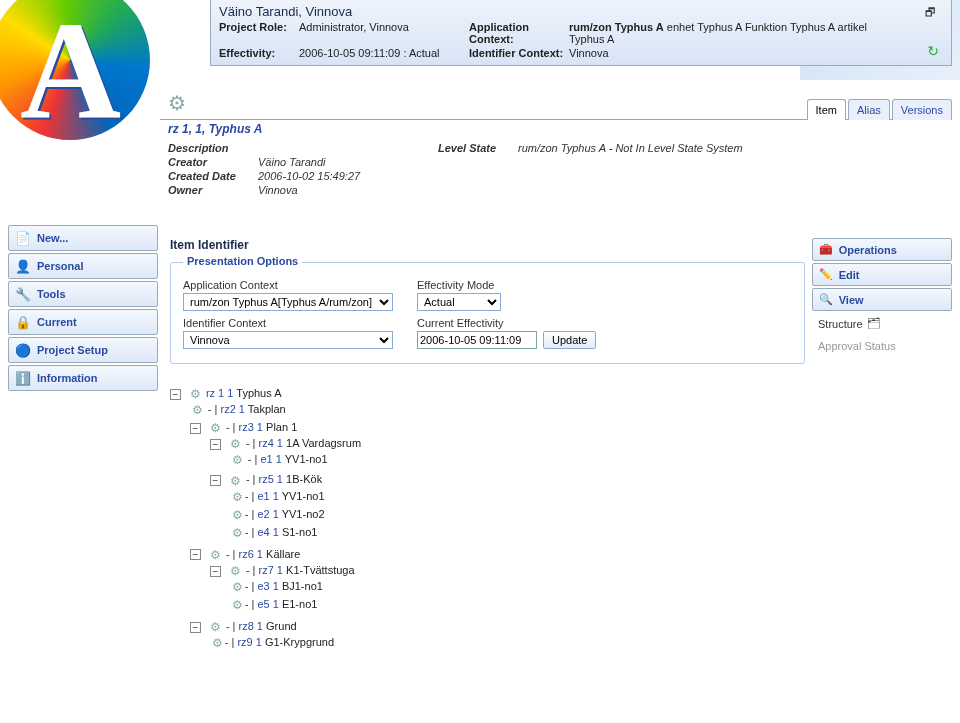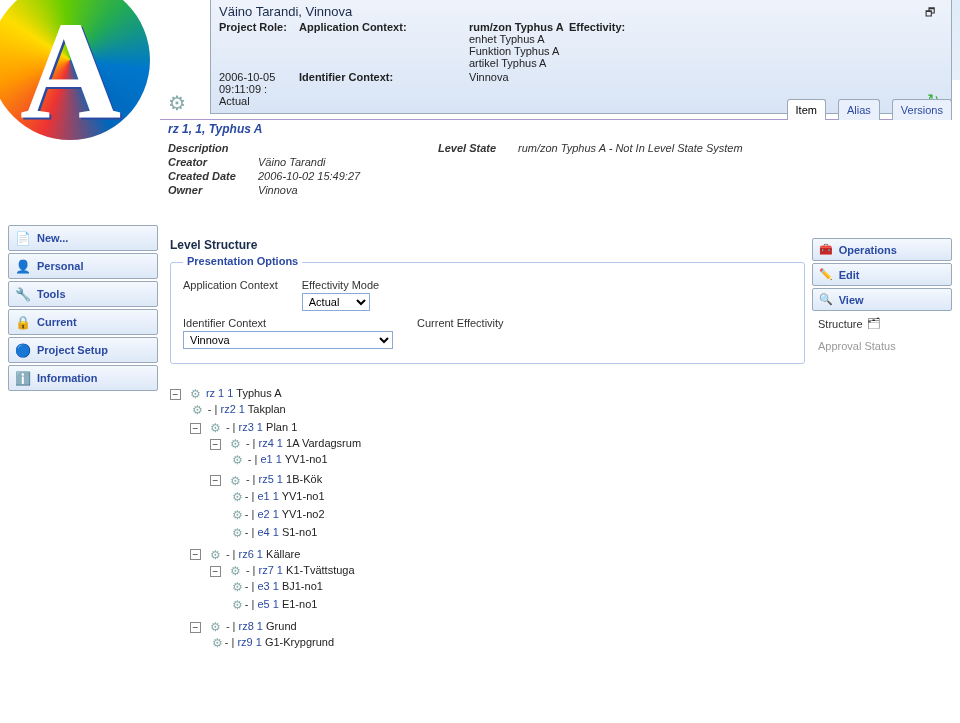--- a/index.html
+++ b/index.html
@@ -15,21 +15,21 @@
 .header-panel { position: absolute; top: 0; left: 210px; right: 8px; background: linear-gradient(#eef3fb, #d8e4f5); border: 1px solid #9ab; border-top: none; padding: 4px 8px 6px; }
 .header-title { font-weight: normal; font-size: 13px; color: #1a2b4c; padding-bottom: 2px; }
 .header-table { display: grid; grid-template-columns: 80px 170px 100px 300px; font-size: 11px; color: #222; row-gap: 2px; }
 .header-label { font-weight: bold; }
 .header-right-icon { position: absolute; right: 10px; top: 4px; width: 16px; height: 16px; }
 .header-refresh-icon { position: absolute; right: 12px; bottom: 6px; color: #3a3; font-size: 14px; cursor: pointer; }
 
 
 .obj-bar { position: absolute; top: 84px; left: 160px; right: 8px; height: 36px; border-bottom: 1px solid #a9c; display: flex; align-items: flex-end; }
 .gear { font-size: 20px; color: #8aa; margin-left: 8px; margin-bottom: 4px; }
-.tabs { margin-left: auto; display: flex; gap: 12px; margin-bottom: -1px; }
+.tabs { margin-left: auto; display: flex; gap: 2px; margin-bottom: -1px; }
 .tab { padding: 4px 8px; border: 1px solid #9ab; border-bottom: none; background: #eaf0fb; font-size: 11px; color: #2a4aa2; cursor: pointer; border-radius: 3px 3px 0 0; }
 .tab.active { background: #fff; color: #000; }
 
 
 .obj-info { position: absolute; top: 122px; left: 160px; right: 8px; font-style: italic; }
 .obj-title { font-weight: bold; color: #2a4aa2; font-size: 12px; margin-left: 8px; margin-bottom: 6px; }
 .meta { display: grid; grid-template-columns: 90px 180px 80px auto; margin-left: 8px; row-gap: 2px; font-size: 11px; }
 .meta .lab { font-weight: bold; }
 
 
@@ -78,20 +78,21 @@
 <div class="logo-wrap">
   <div class="logo-circle"></div>
   <div class="logo-letter">A</div>
 </div>
 
 <div class="header-panel">
   <span class="header-right-icon">🗗</span>
   <div class="header-title">Väino Tarandi, Vinnova</div>
   <div class="header-table">
     <div class="header-label">Project Role:</div>
+    <div>Administrator, Vinnova</div>
     <div class="header-label">Application Context:</div>
     <div class="app-context"><strong>rum/zon Typhus A</strong><span> enhet Typhus A Funktion Typhus A artikel Typhus A</span></div>
     <div class="header-label">Effectivity:</div>
     <div>2006-10-05 09:11:09 : Actual</div>
     <div class="header-label">Identifier Context:</div>
     <div>Vinnova</div>
   </div>
   <span class="header-refresh-icon">↻</span>
 </div>
 
@@ -147,40 +148,45 @@
       <span class="nav-icon">🔵</span>
       <span>Project Setup</span>
     </div>
   <div class="nav-item">
       <span class="nav-icon">ℹ️</span>
       <span>Information</span>
     </div>
 </div>
 
 <div class="main">
-  <div class="section-title">Level Structure</div>
+  <div class="section-title">Item Identifier</div>
 
   <div class="fieldset">
     <span class="legend">Presentation Options</span>
     <div class="form-row">
       <div class="form-col">
         <span>Application Context</span>
+        <select style="width:210px"><option>rum/zon Typhus A[Typhus A/rum/zon]</option></select>
       </div>
       <div class="form-col">
         <span>Effectivity Mode</span>
-        <select style="width:68px"><option>Actual</option></select>
+        <select style="width:84px"><option>Actual</option></select>
       </div>
     </div>
     <div class="form-row">
       <div class="form-col">
         <span>Identifier Context</span>
         <select style="width:210px"><option>Vinnova</option></select>
       </div>
       <div class="form-col">
         <span>Current Effectivity</span>
+        <div style="display:flex;gap:6px;">
+          <input type="text" style="width: 120px;" value="2006-10-05 09:11:09">
+          <button class="btn">Update</button>
+        </div>
       </div>
     </div>
   </div>
 
   <div class="tree">
     <ul>
       <li>
         <span class="toggle">−</span>
         <span class="node-gear">⚙</span>
         <span class="node-link">rz 1 1</span>

